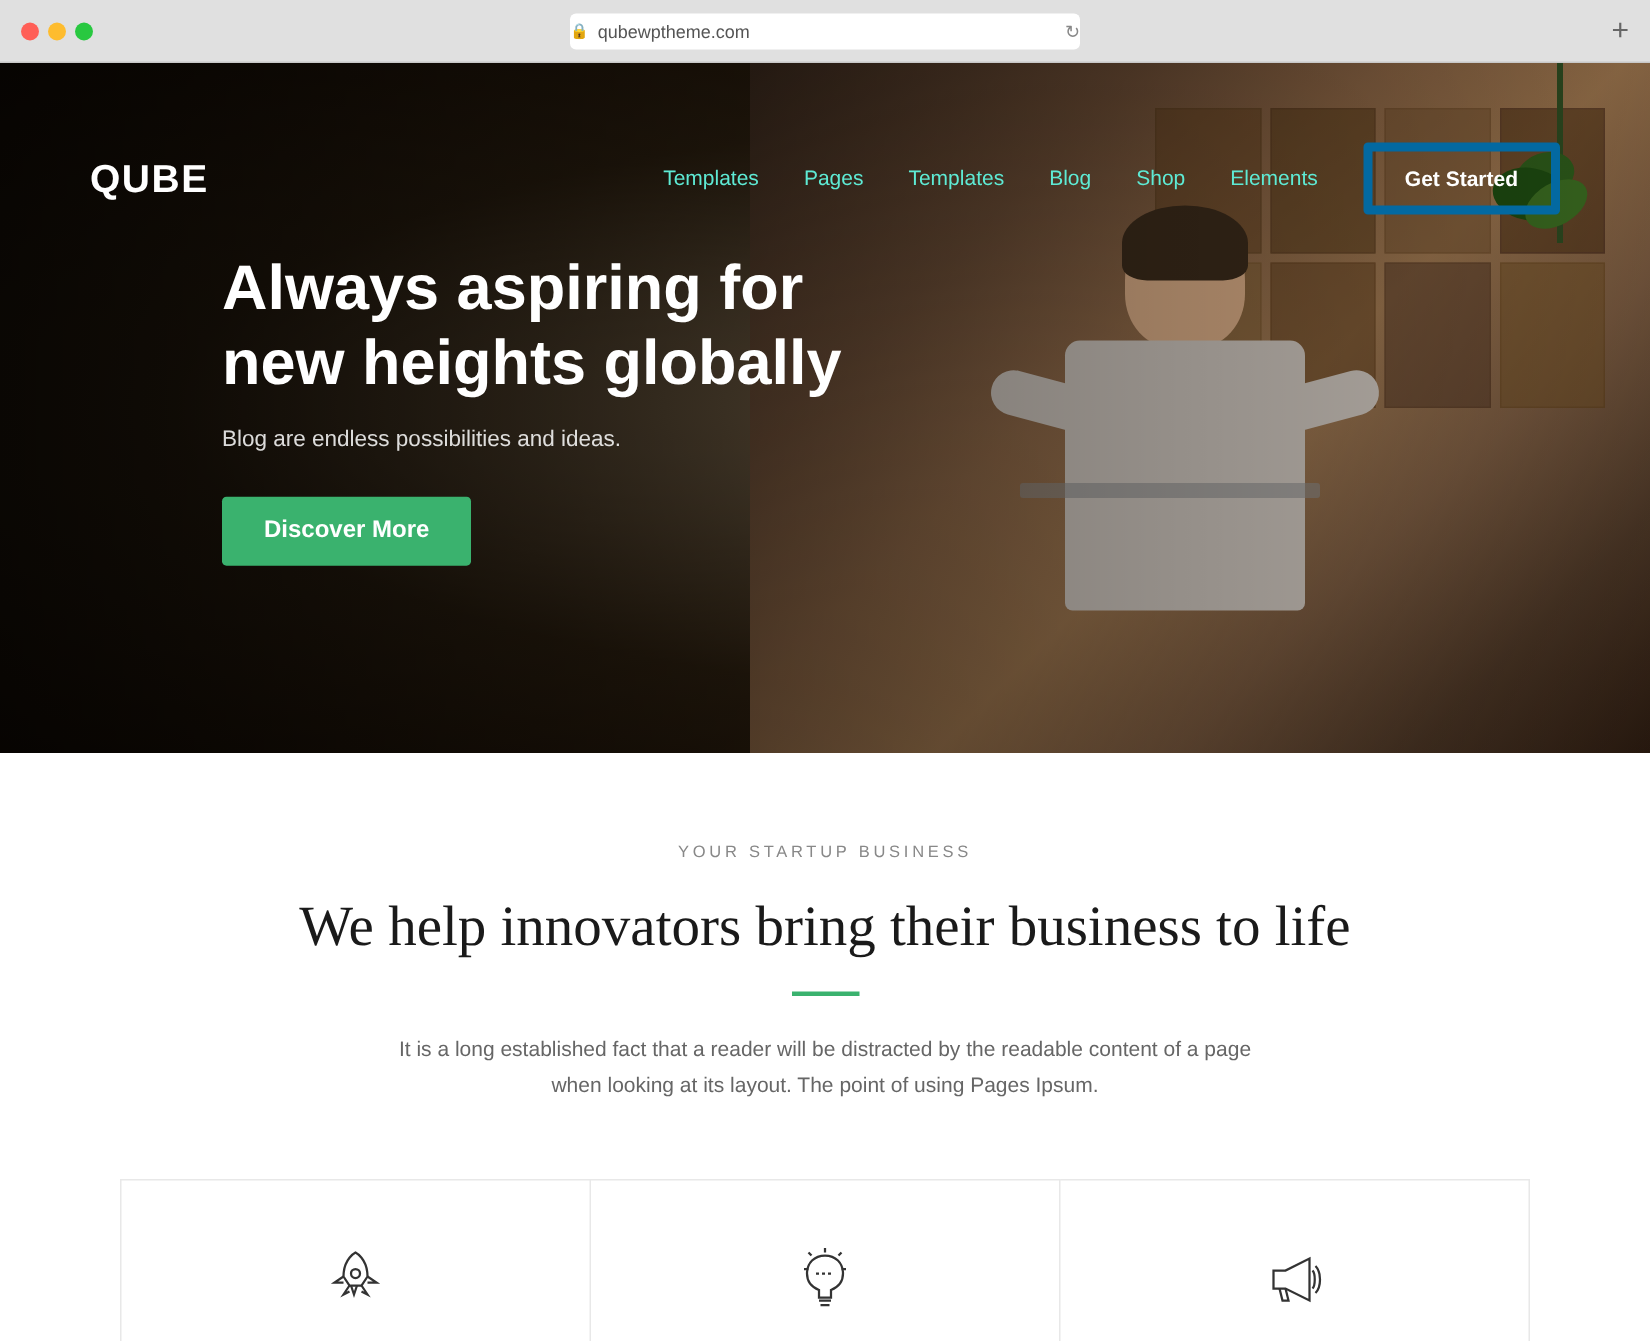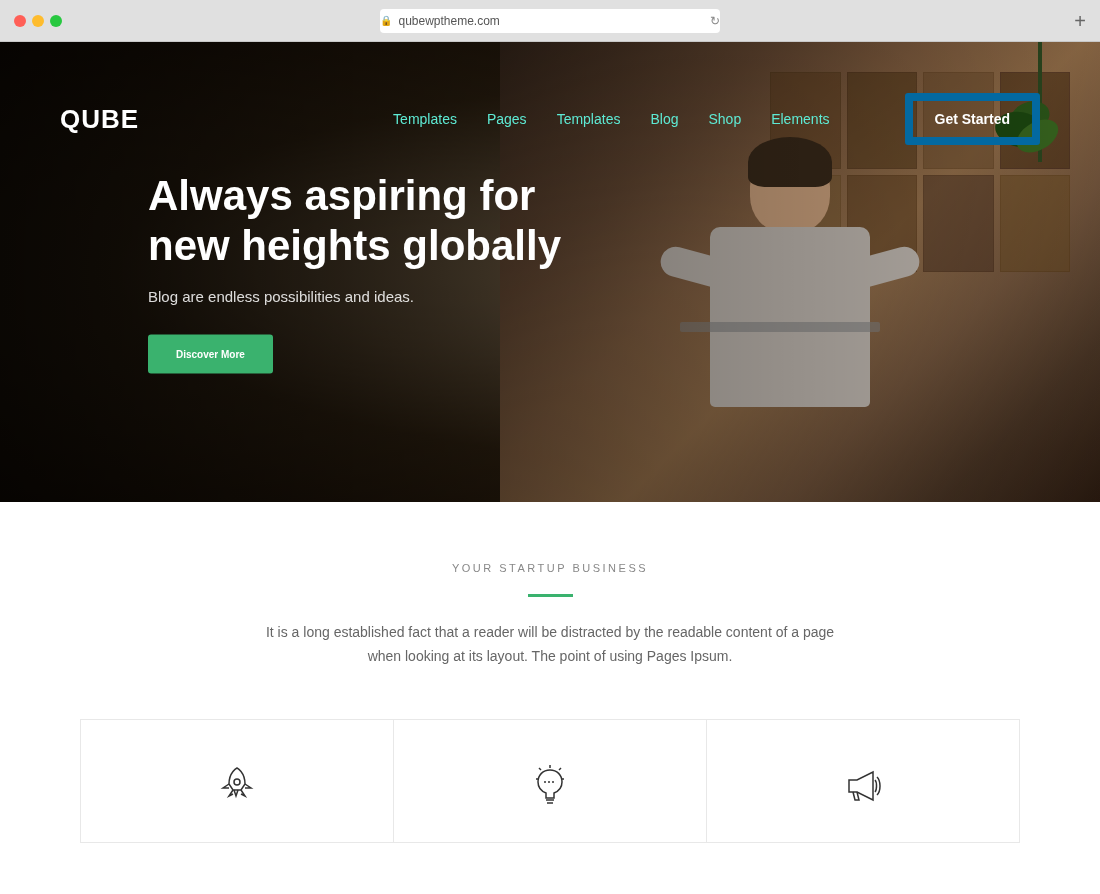--- a/index.html
+++ b/index.html
@@ -52,21 +52,20 @@
     .nav {
       position: absolute;
       top: 42px;
       left: 40px;
       right: 40px;
       height: 70px;
       display: flex;
       align-items: center;
       z-index: 10;
       padding: 0 20px;
-      gap: 45px;
     }
     .nav-logo {
       font-size: 26px;
       font-weight: 900;
       color: white;
       letter-spacing: 1px;
       margin-right: auto;
     }
     .nav-links {
       display: flex;
@@ -76,21 +75,21 @@
     }
     .nav-links li a {
       color: #5eead4;
       text-decoration: none;
       font-size: 14px;
       font-weight: 400;
     }
     .nav-cta {
       margin-left: 30px;
       padding: 10px 22px;
-      border: 8px solid #0369a1;
+      border: 6px solid #0369a1;
       color: white;
       background: transparent;
       font-size: 14px;
       font-weight: 600;
       cursor: pointer;
       border-radius: 3px;
     }
 
     
     .hero {
@@ -137,21 +136,21 @@
     .hero-subtitle {
       font-size: 15px;
       color: rgba(255,255,255,0.85);
       margin-bottom: 30px;
     }
     .hero-btn {
       background: #3ab26e;
       color: white;
       border: none;
       padding: 14px 28px;
-      font-size: 10px;
+      font-size: 16px;
       font-weight: 600;
       cursor: pointer;
       border-radius: 3px;
     }
 
     
     .section-startup {
       background: white;
       padding: 60px 20px 40px;
       text-align: center;
@@ -287,20 +286,21 @@
 
     <div class="hero-content">
       <h1 class="hero-title">Always aspiring for new heights globally</h1>
       <p class="hero-subtitle">Blog are endless possibilities and ideas.</p>
       <button class="hero-btn">Discover More</button>
     </div>
   </div>
 
   <div class="section-startup">
     <p class="section-label">YOUR STARTUP BUSINESS</p>
+    <h2 class="section-title">We help innovators bring their business to life</h2>
     <div class="section-divider"></div>
     <p class="section-body">It is a long established fact that a reader will be distracted by the readable content of a page when looking at its layout. The point of using Pages Ipsum.</p>
 
     <div class="feature-cards">
 
       <div class="feature-card">
         <div class="feature-icon">
           <svg width="48" height="48" viewBox="0 0 48 48" fill="none" stroke="#333" stroke-width="1.5">
 
             <path d="M24 6 C24 6 32 10 32 22 L28 28 L20 28 L16 22 C16 10 24 6 24 6Z" stroke="#333" fill="none"></path>

